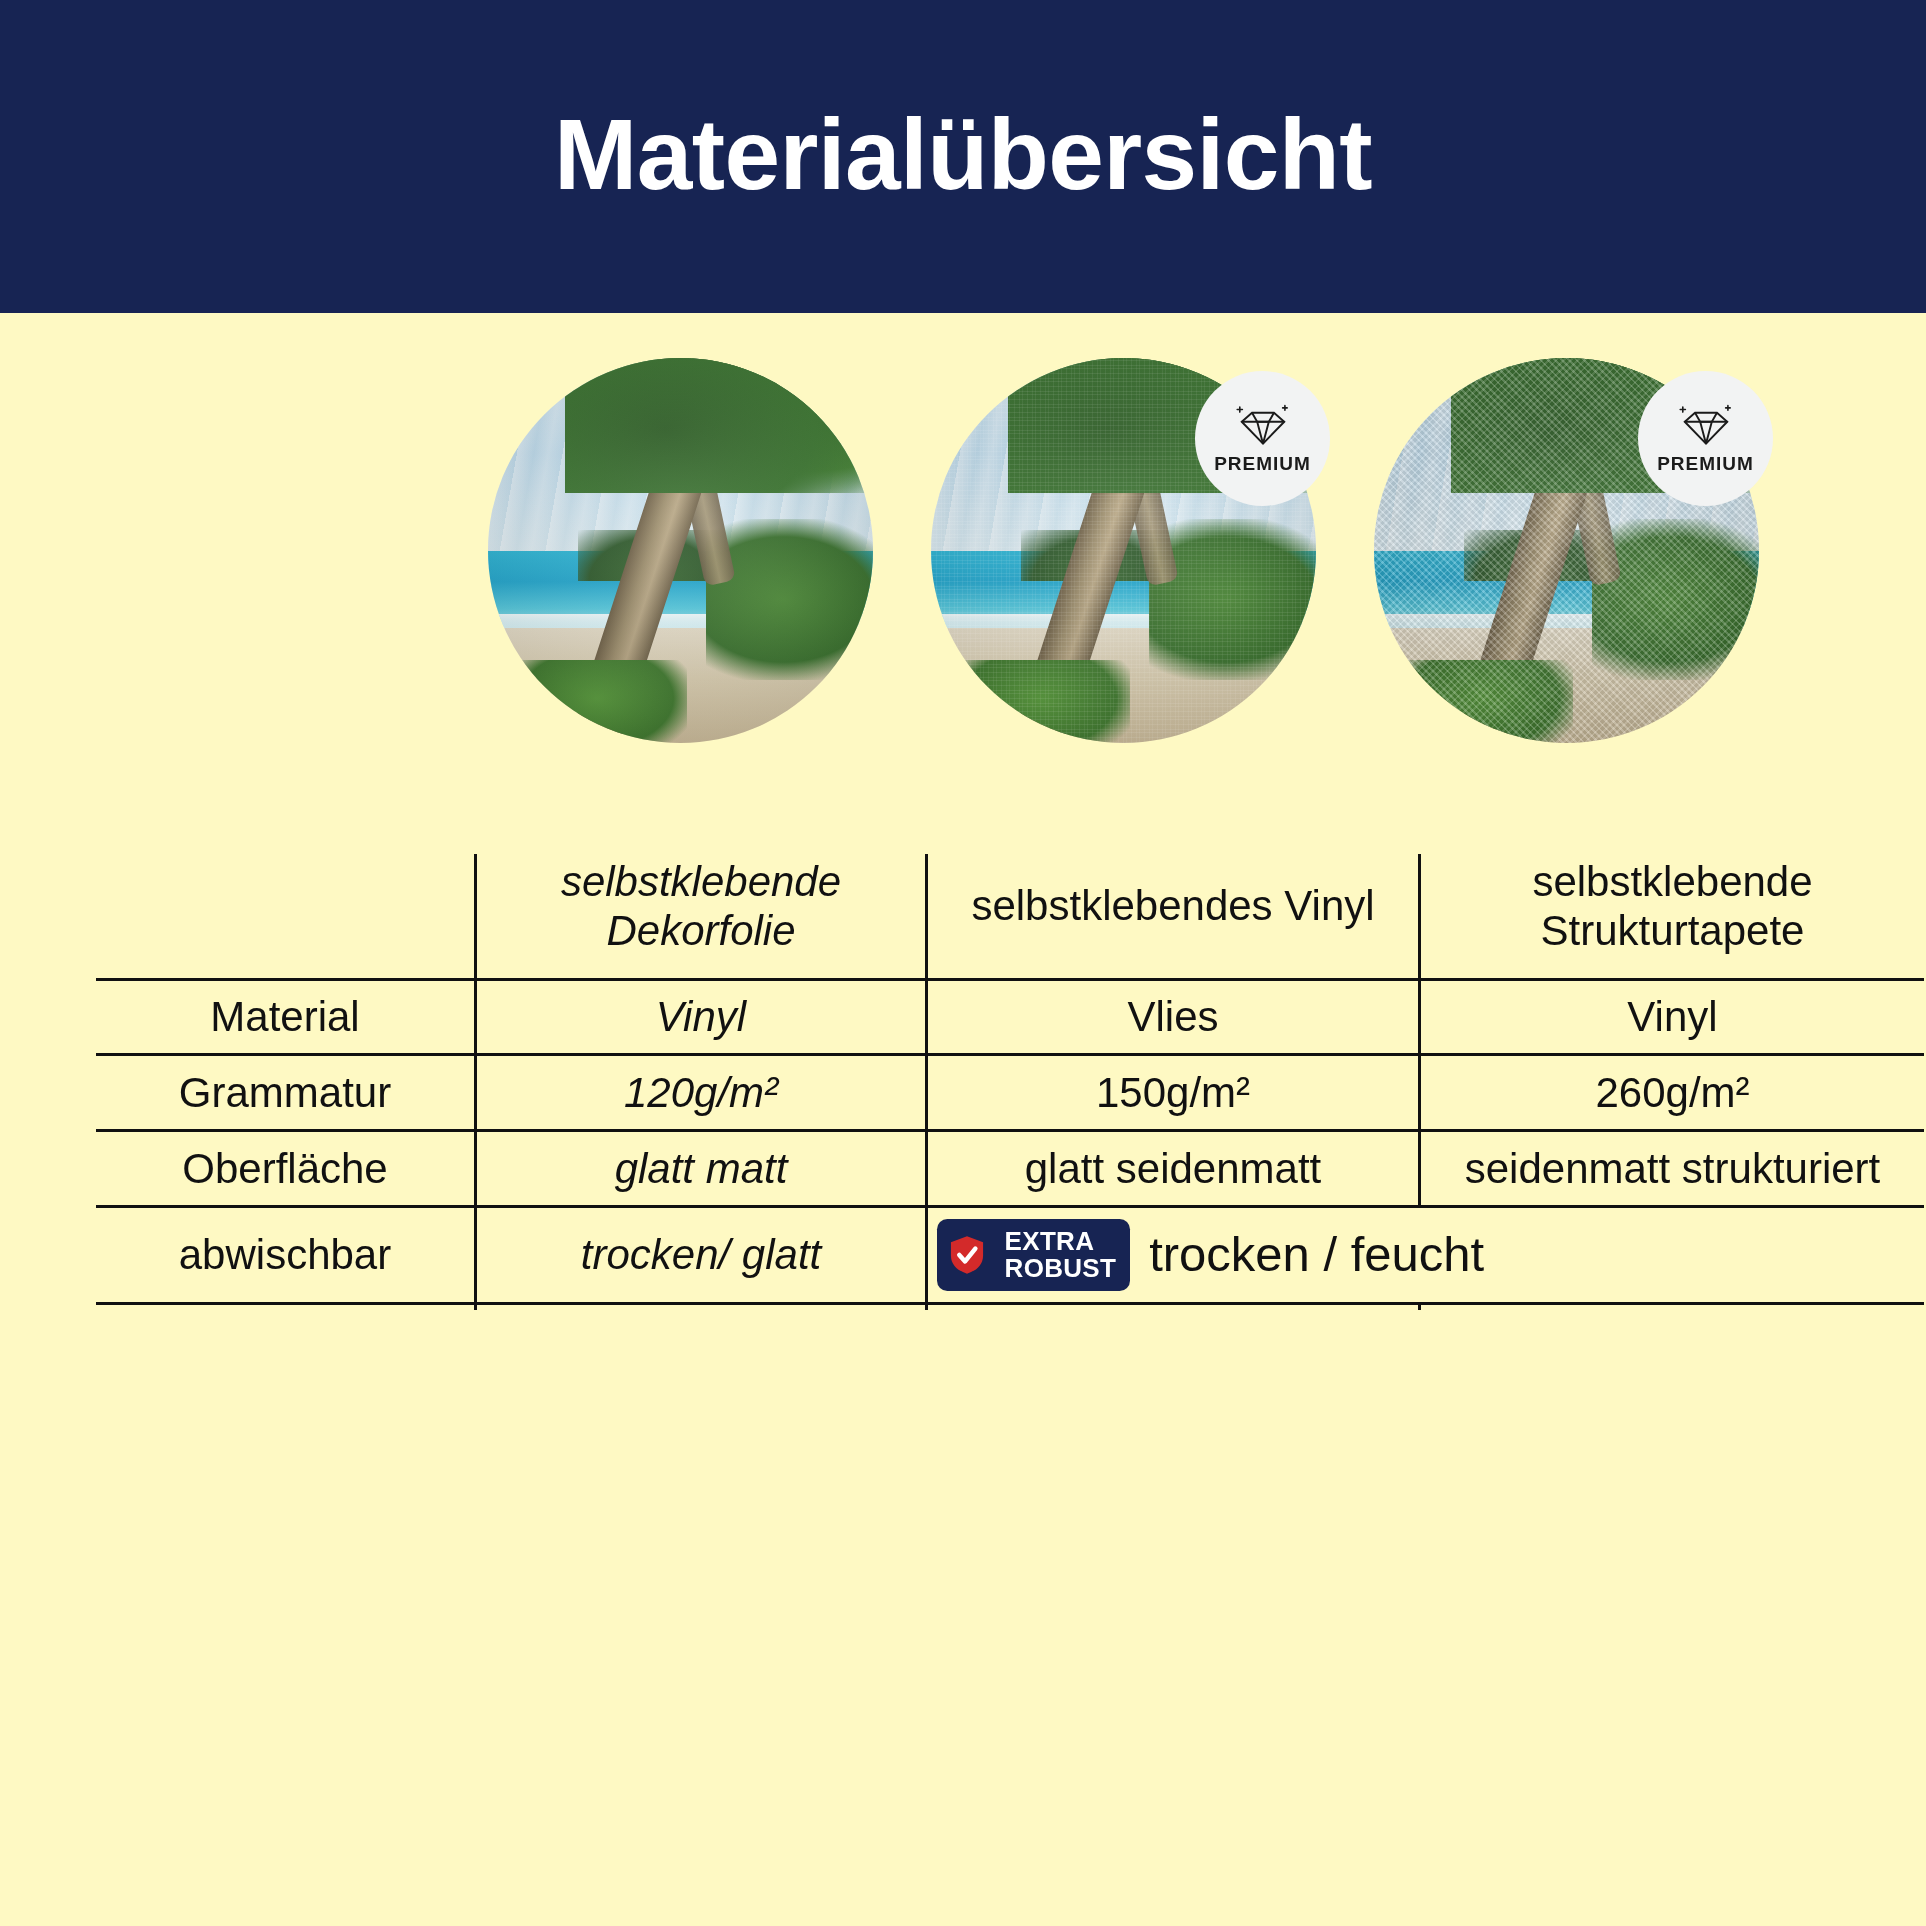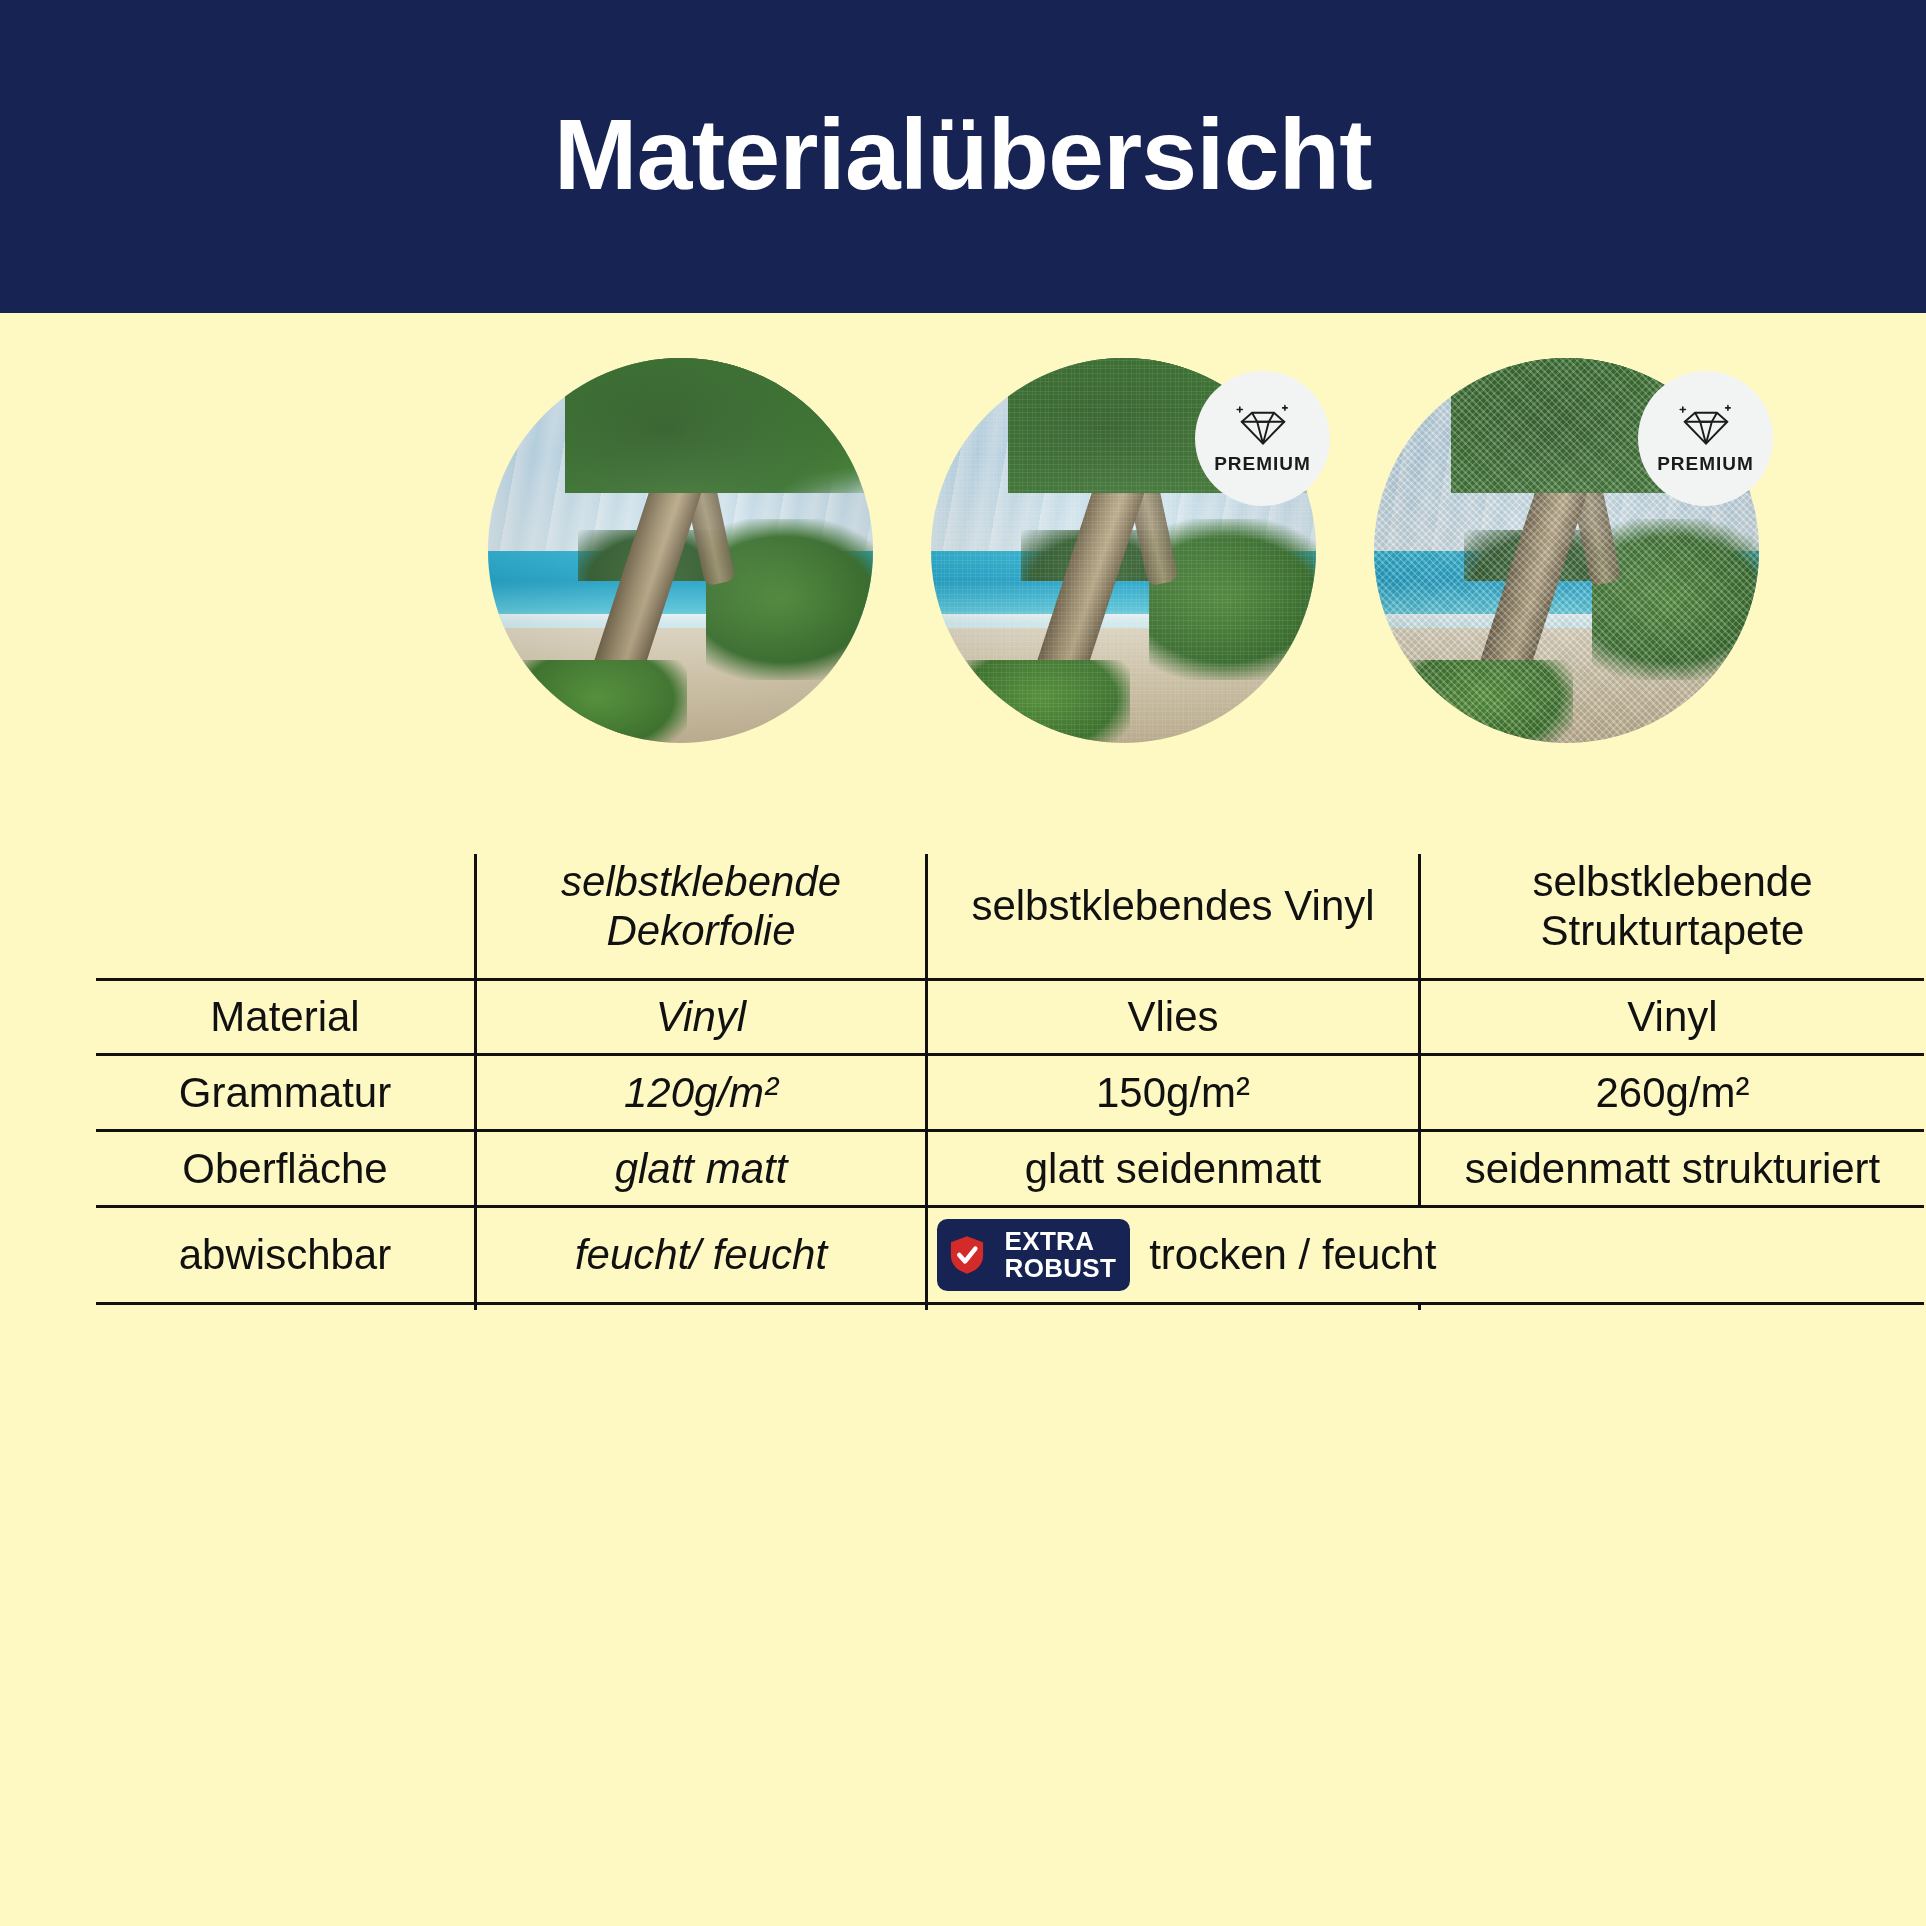--- a/index.html
+++ b/index.html
@@ -234,21 +234,21 @@
     text-align: left;
     letter-spacing: 0.3px;
   }
   .robust-cell-inner {
     display: flex;
     align-items: center;
     justify-content: flex-start;
     gap: 19px;
   }
   .robust-label {
-    font-size: 42px;
+    font-size: 49px;
     color: #111111;
     white-space: nowrap;
   }
 </style>
 </head>
 <body>
 
 <div class="page">
 
   <div class="header">
@@ -376,21 +376,21 @@
 
       <tr>
         <td class="col-label hsep-t row-label">Oberfläche</td>
         <td class="col-a hsep-t vsep-l">glatt matt</td>
         <td class="col-b hsep-t vsep-l">glatt seidenmatt</td>
         <td class="col-c hsep-t vsep-l">seidenmatt strukturiert</td>
       </tr>
 
       <tr>
         <td class="col-label hsep-t row-label">abwischbar</td>
-        <td class="col-a hsep-t vsep-l">feucht/ feucht</td>
+        <td class="col-a hsep-t vsep-l">trocken/ glatt</td>
         <td class="col-b col-c hsep-t vsep-l" colspan="2">
           <div class="robust-cell-inner">
             <span class="robust-badge">
               <span class="robust-shield">
                 <svg width="36" height="40" viewBox="0 0 56 62">
                   <path d="M28 2 L53 11 L53 32 C53 47 41 56 28 60 C15 56 3 47 3 32 L3 11 Z" fill="#d32a2a"></path>
                   <path d="M16 31 L25 41 L41 21" fill="none" stroke="#ffffff" stroke-width="7" stroke-linecap="round" stroke-linejoin="round"></path>
                 </svg>
               </span>
               <span class="robust-text">

